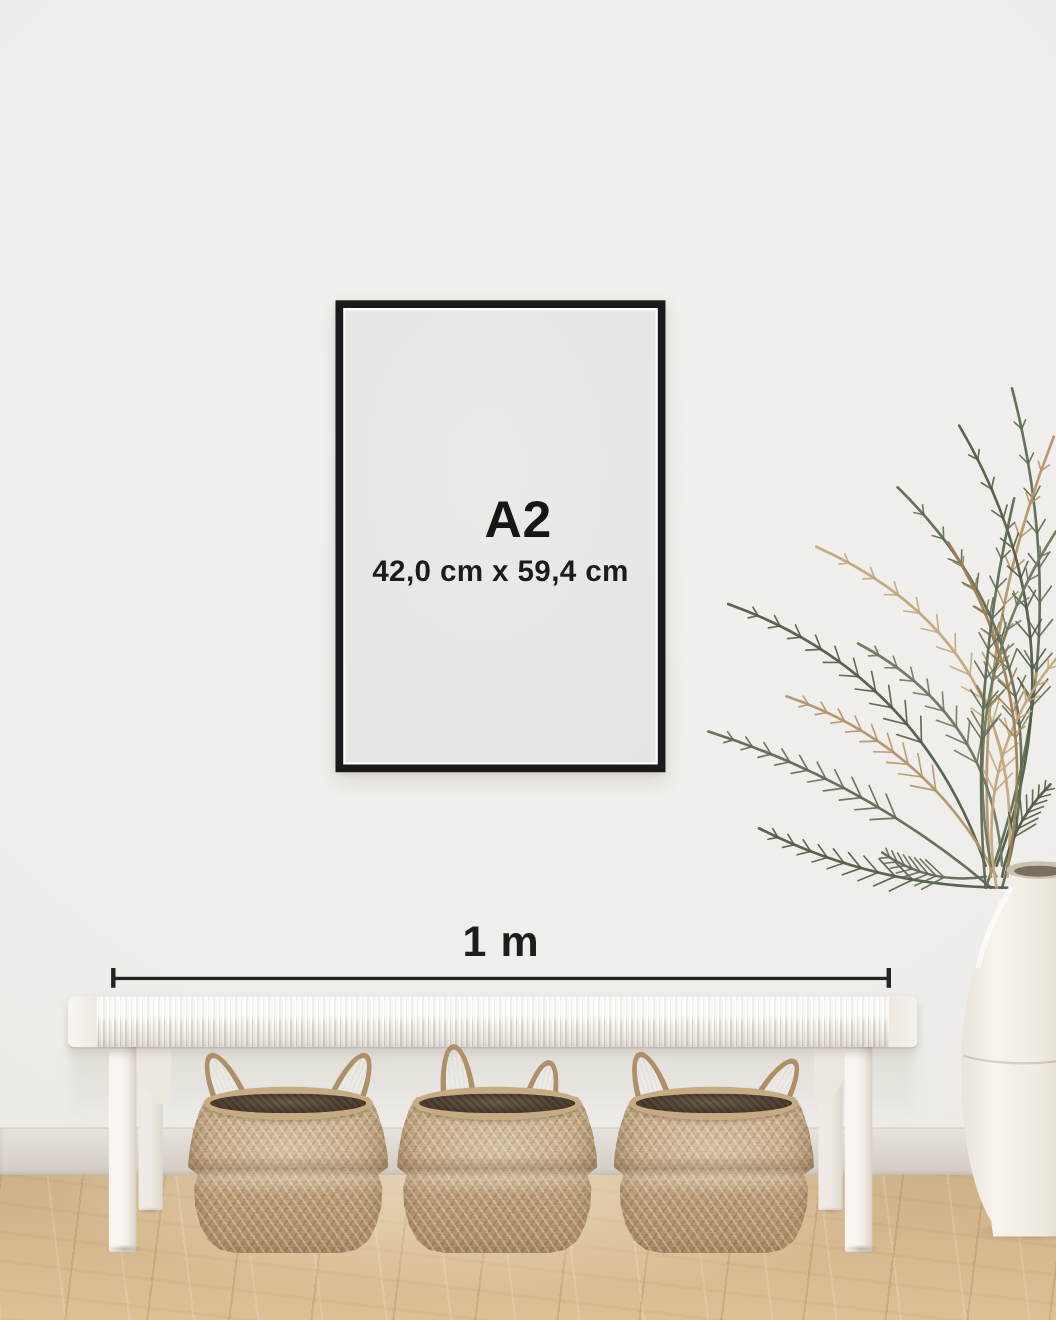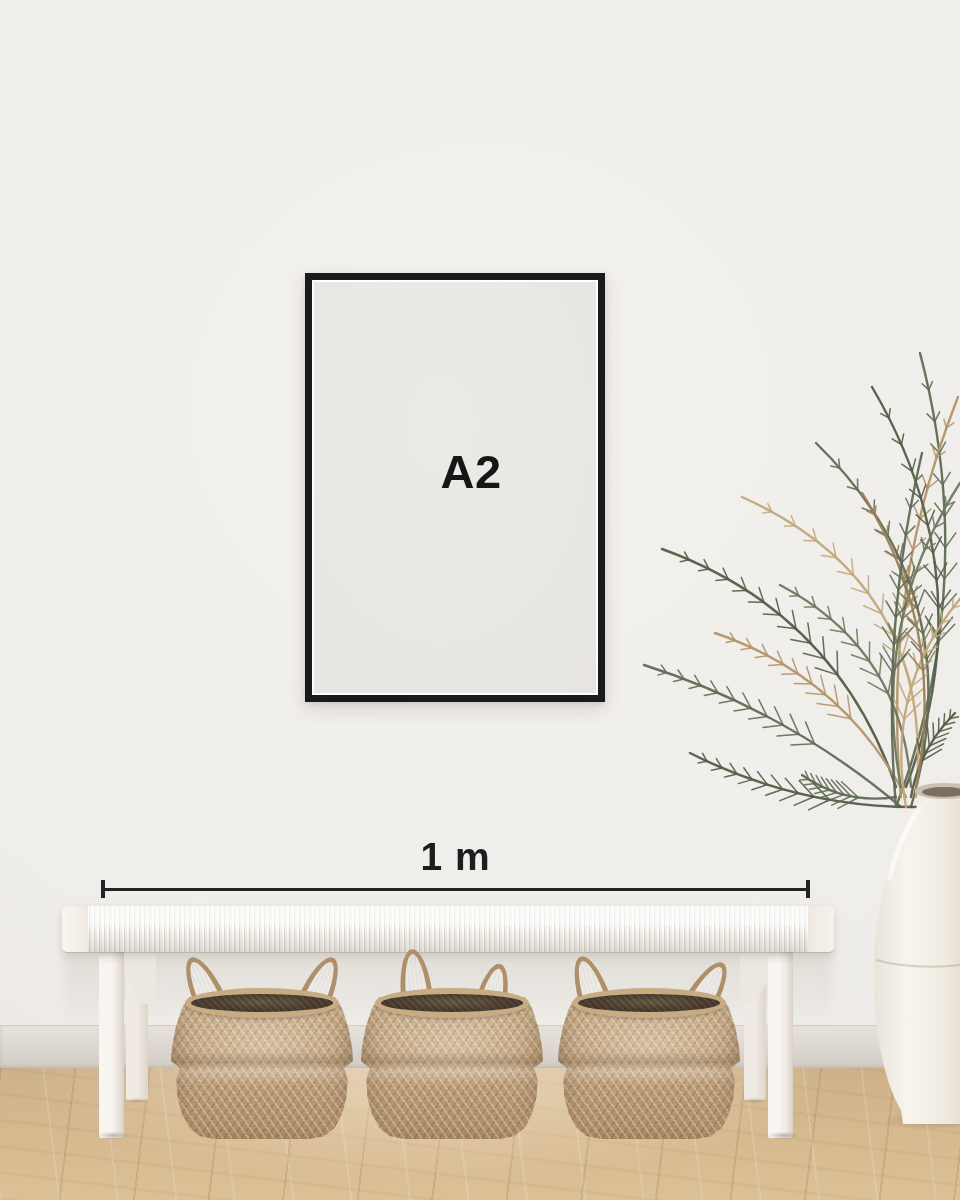--- a/index.html
+++ b/index.html
@@ -418,20 +418,21 @@
     <path d="M62 8 L66 24 C40 58 21 112 18 176 C16 244 27 300 45 330 L47 344 L110 344 L110 2 Z" fill="url(#vg)"></path>
     <ellipse cx="88" cy="11" rx="29" ry="8" fill="#c9c2b4"></ellipse>
     <ellipse cx="88" cy="12" rx="22" ry="5" fill="#7b705f"></ellipse>
     <path d="M20 180 C48 188 86 188 110 184" stroke="rgba(120,105,85,.25)" stroke-width="2" fill="none"></path>
     <path d="M64 26 C52 44 40 70 33 100" stroke="rgba(255,255,255,.6)" stroke-width="5" fill="none"></path>
   </svg>
 
   <div class="frame">
     <div class="frame-content">
       <div class="fmt">A2</div>
+      <div class="dims">42,0 cm x 59,4 cm</div>
     </div>
   </div>
 
   <div class="ruler-label">1 m</div>
   <div class="ruler-line"></div>
   <div class="tick l"></div>
   <div class="tick r"></div>
 
   <div class="leg rear rl"></div>
   <div class="leg rear rr"></div>

